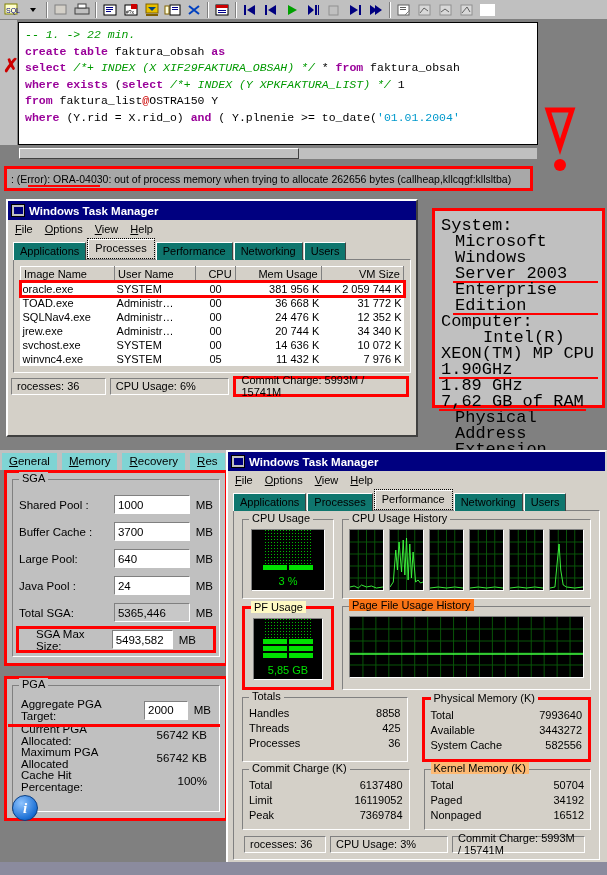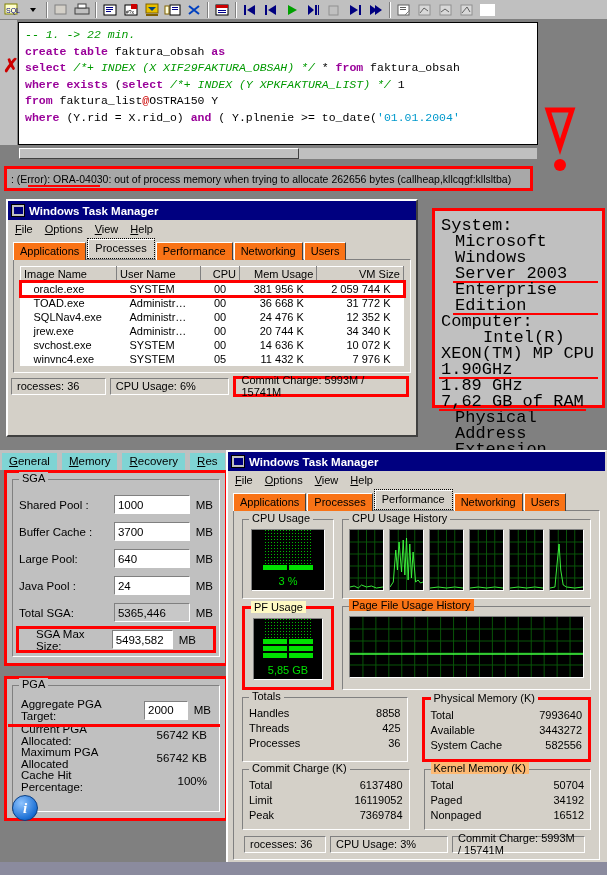--- a/index.html
+++ b/index.html
@@ -47,32 +47,32 @@
     border:2px solid #d4d0c8; border-top-color:#fff; border-left-color:#fff;
     border-right-color:#404040; border-bottom-color:#404040; }
   .tmtitle { height:19px; background:#000080; color:#fff; font-weight:bold; font-size:11.5px;
     display:flex; align-items:center; padding-left:3px; gap:4px; }
   .tmicon { width:14px; height:13px; background:#c0c0c0; border:1px solid #000;
     display:flex; align-items:center; justify-content:center; }
   .tmicon i { width:9px; height:7px; background:#000080; display:block; }
   .menubar { height:17px; display:flex; align-items:center; gap:12px; padding-left:7px; font-size:11px; }
   .menubar span u { text-decoration:underline; }
   .tabs { display:flex; padding:4px 0 0 5px; gap:1px; height:22px; align-items:flex-end; }
-  .tab { background:#f97316; border:1px solid #fff; border-right-color:#404040;
+  .tab { background:#0f766e; border:1px solid #fff; border-right-color:#404040;
     border-bottom:none; padding:2px 6px 3px 6px; font-size:11px; position:relative; top:1px; }
   .tab.active { font-weight:normal; padding:3px 7px 4px 7px; top:0;
     border:1px dotted #000; background:#d4d0c8; outline:none;
     box-shadow:inset 1px 1px 0 #fff; }
   .tabpanel { margin:0 5px; border:1px solid #fff; border-top-color:#808080; border-left-color:#808080;
     background:#d4d0c8; padding:6px; }
 
   .ptable { width:100%; border-collapse:collapse; background:#fff; font-size:11px; }
   .ptable th { background:#d4d0c8; border:1px solid #fff; border-right-color:#808080;
     border-bottom-color:#808080; font-weight:normal; padding:1px 3px; text-align:left; }
-  .ptable td { padding:0 13px; height:14px; white-space:nowrap; }
+  .ptable td { padding:0 2px; height:14px; white-space:nowrap; }
   .ptable td.num { text-align:right; }
   .ptable td.ctr { text-align:center; }
 
   .statusbar { display:flex; align-items:center; height:19px; margin:4px 3px 0 3px; font-size:11px; }
   .sbcell { border:1px solid #808080; border-right-color:#fff; border-bottom-color:#fff;
     height:17px; display:flex; align-items:center; padding:0 5px; margin-right:4px; }
 
   
   #sysinfo { left:432px; top:208px; width:173px; height:200px; background:#c0c0c0;
     border:3px solid #ff0000; padding:7px 6px; }

